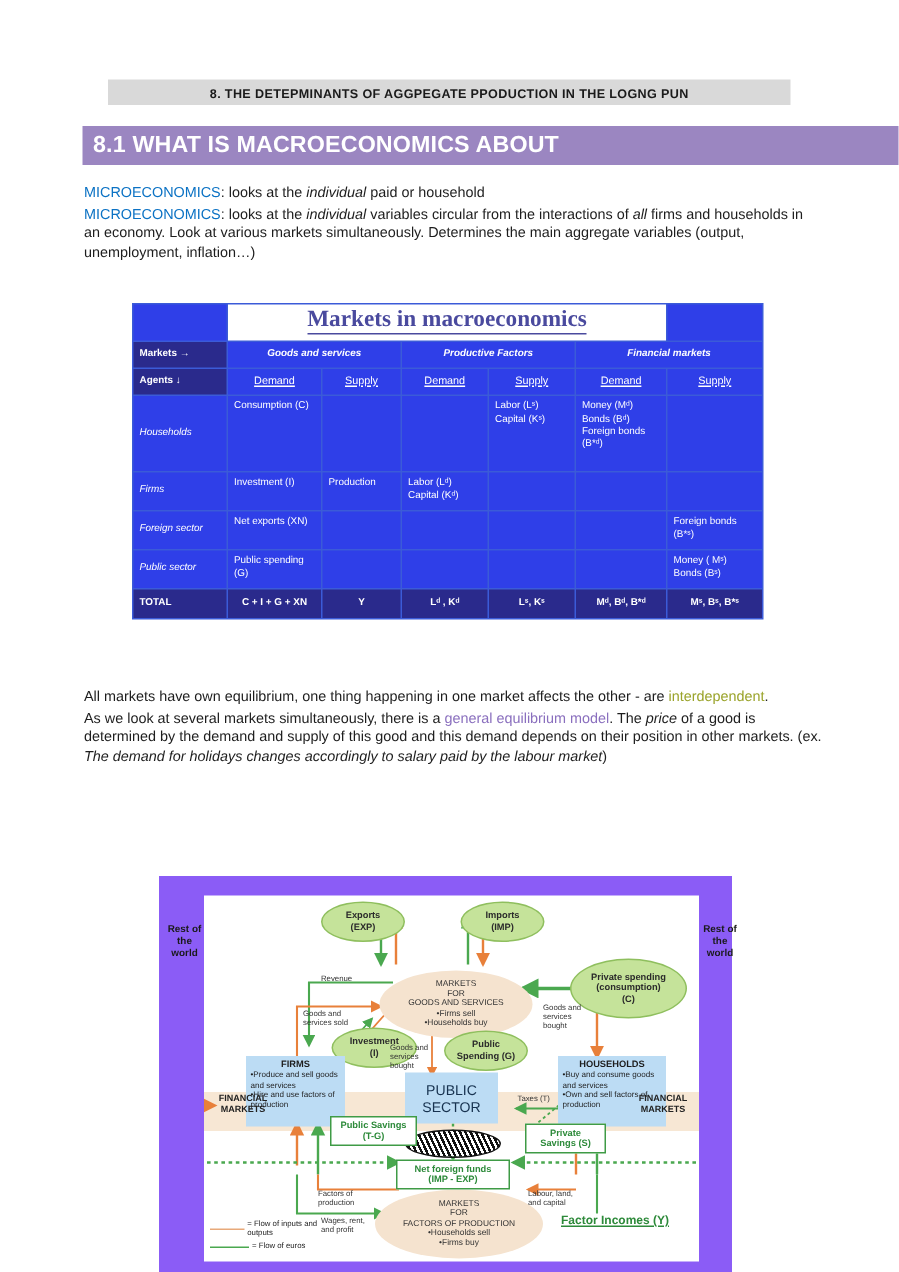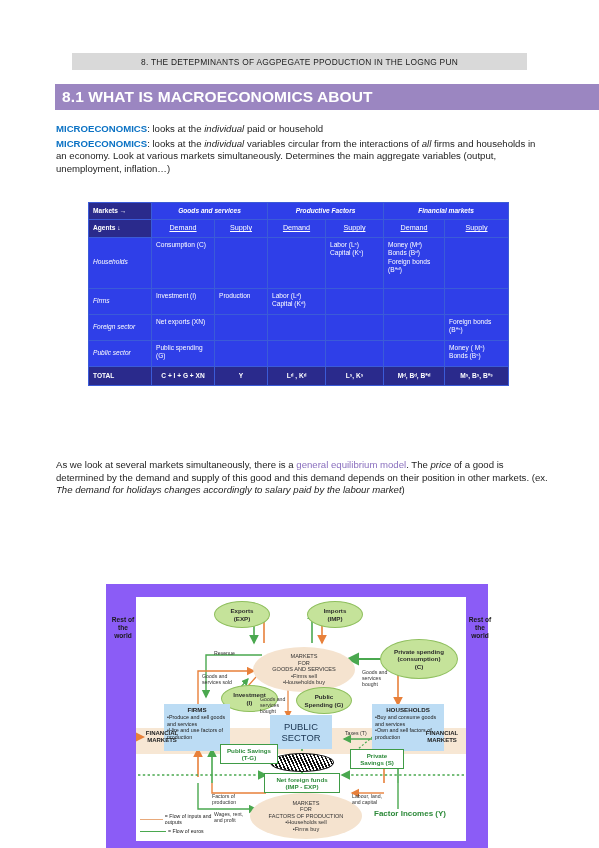--- a/index.html
+++ b/index.html
@@ -13,21 +13,21 @@
     overflow:hidden;
   }
 
   
   .doc-header{
     position:absolute; left:72px; top:53px; width:455px; height:17px;
     background:#d9d9d9;
     display:flex; align-items:center; justify-content:center;
   }
   .doc-header span{
-    font-size:8.4px; letter-spacing:.25px; color:#1a1a1a; font-weight:400;
+    font-size:8.4px; letter-spacing:.25px; color:#1a1a1a; font-weight:700;
     white-space:nowrap;
     text-align:right;
   }
 
   
   .section-banner{
     position:absolute; left:55px; top:84px; width:583px; height:26px;
     background:#9b86c1;
     display:flex; align-items:center;
   }
@@ -37,21 +37,21 @@
   }
 
   
   .prose{
     position:absolute; left:56px; width:492px;
     font-size:9.6px; line-height:12.6px; color:#1d1d1d;
   }
   #prose-top{ top:123px; }
   #prose-mid{ top:459px; }
   .prose p{ margin:0 0 2px 0; }
-  .kw-blue{ color:#0b72c4; font-weight:bold; }
+  .kw-blue{ color:#0b72c4; font-weight:normal; }
   .it{ font-style:italic; }
   .kw-olive{ color:#9aa32a; }
   .kw-purple{ color:#8a6fbe; }
 
   
   .tbl-wrap{
     position:absolute; left:88px; top:202px; width:421px;
   }
   table.mk{
     border-collapse:separate; border-spacing:1px;
@@ -162,21 +162,21 @@
     display:flex; align-items:center; justify-content:center; text-align:center;
   }
   .lbl-sm{
     position:absolute; font-size:5.2px; line-height:6.2px; color:#333;
   }
   .fin-lbl{
     position:absolute; font-weight:bold; font-size:6px; line-height:7px;
     color:#222; text-align:center;
   }
   .factor-inc{
-    position:absolute; font-weight:bold; font-size:8px; color:#2d8a3a;
+    position:absolute; font-weight:bold; font-size:8px; color:#2d8a3a;text-decoration:underline;
   }
   .hatch{
     position:absolute; border-radius:50%;
     background:repeating-linear-gradient(65deg,#111 0 1.6px,#fff 1.6px 3.2px);
     border:1.4px solid #111;
   }
   .legend{
     position:absolute; font-size:5.2px; line-height:6.4px; color:#222;
   }
   .legend .ln{ display:flex; align-items:center; margin-bottom:2px; }
@@ -208,20 +208,27 @@
       <col style="width:62px">
         <col style="width:62px">
         <col style="width:52px">
       <col style="width:57px">
         <col style="width:57px">
         <col style="width:60px">
         <col style="width:63px">
     </colgroup>
     <tbody>
       <tr>
+        <td class="t-title-left"></td>
+        <td class="t-title" colspan="5">
+          <b>Markets in macroeconomics</b>
+        </td>
+        <td class="t-title-left"></td>
+      </tr>
+      <tr>
         <td class="hdr-dark">Markets →</td>
         <td class="hdr-grp" colspan="2">Goods and services</td>
         <td class="hdr-grp" colspan="2">Productive Factors</td>
         <td class="hdr-grp" colspan="2">Financial markets</td>
       </tr>
       <tr>
         <td class="hdr-dark">Agents ↓</td>
         <td class="hdr-sub"><u>Demand</u></td>
         <td class="hdr-sub"><u>Supply</u></td>
         <td class="hdr-sub"><u>Demand</u></td>
@@ -279,20 +286,23 @@
         <td>Lᵈ , Kᵈ</td>
         <td>Lˢ, Kˢ</td>
         <td>Mᵈ, Bᵈ,  B*ᵈ</td>
         <td>Mˢ, Bˢ, B*ˢ</td>
       </tr>
     </tbody>
   </table>
 </div>
 
 <div class="prose" id="prose-mid">
+  <p>
+    <span>All markets have own equilibrium, one thing happening in one market affects the other - are </span><span class="kw-olive">interdependent</span><span>.</span>
+  </p>
   <p>
     <span>As we look at several markets simultaneously, there is a </span><span class="kw-purple">general equilibrium model</span><span>. The </span><span class="it">price</span><span> of a good is determined by the demand and supply of this good and this demand depends on their position in other markets. (ex. </span><span class="it">The demand for holidays changes accordingly to salary paid by the labour market</span><span>)</span>
   </p>
 </div>
 
 <div class="cf-title">
   <span>The circular flow</span>
 </div>
 
 <div class="cf-box">

